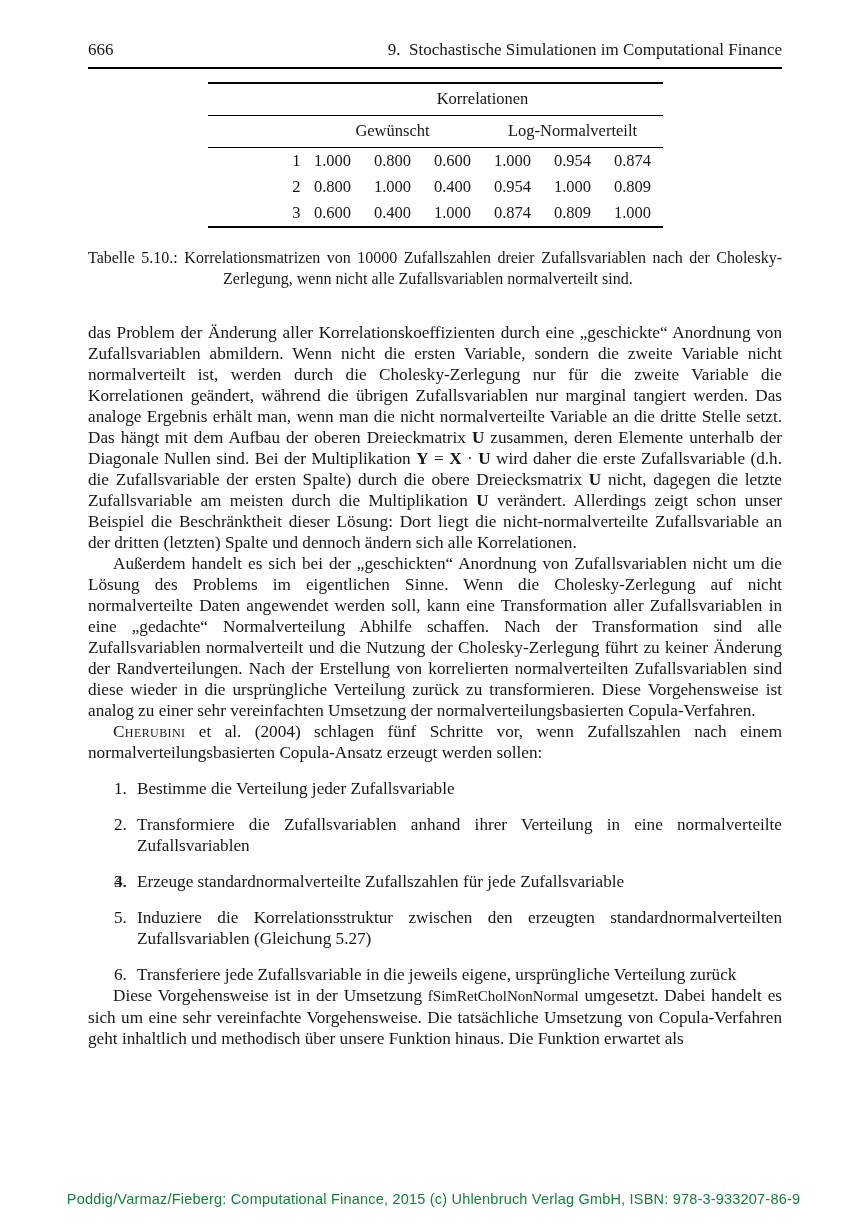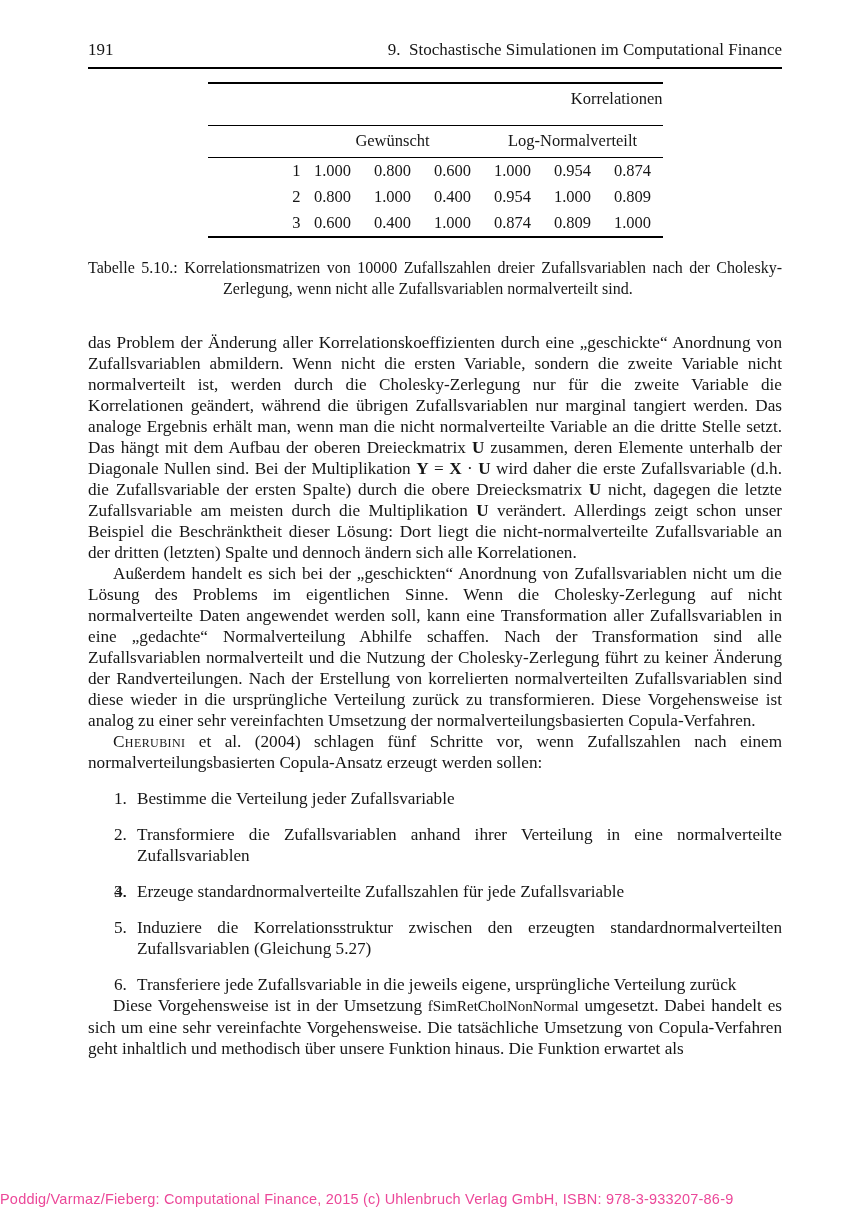--- a/index.html
+++ b/index.html
@@ -23,21 +23,21 @@
     border-bottom:2px solid #000;
   }
   
   .table-wrap{width:455px;margin:13px auto 0 auto;}
   table.corr{border-collapse:collapse;width:100%;
     border-top:2px solid #000;border-bottom:2px solid #000;
     font-size:16.5px;}
   table.corr td{padding:3px 0;text-align:center;}
   table.corr col.c-label{width:95px;}
   table.corr col.c-num{width:60px;}
-  tr.title-row td{border-bottom:1.2px solid #000;padding:5px 0 16px;text-align:right;}
+  tr.title-row td{border-bottom:1.2px solid #000;padding:5px 0 6px;}
   tr.group-row td{border-bottom:1.2px solid #000;padding:5px 0 6px;}
   td.row-label{text-align:right !important;padding-right:2px !important;}
   
   .caption{
     margin-top:19px;
     font-size:16px;line-height:21px;
     text-align:justify;
     padding-left:135px;text-indent:-135px;
   }
   
@@ -53,32 +53,33 @@
   .seg-mono{font-family:Liberation Serif, serif;font-size:15px;}
   
   ol.steps{list-style:none;margin:3px 0 0 0;padding:0;}
   ol.steps li{position:relative;padding-left:49px;margin-top:15px;}
   ol.steps .num{position:absolute;left:26px;top:0;}
   
   .closing{margin-top:12px;}
   
   .footer{
     position:absolute;left:0;right:0;top:1191px;
+    text-align:center;
     font-family:"Liberation Sans",sans-serif;
-    font-size:14.5px;color:#ec4899;letter-spacing:0.2px;
+    font-size:14.5px;color:#15803d;letter-spacing:0.2px;
   }
 </style>
 </head>
 <body>
 
 <div class="page">
   <div class="content">
 
     <div class="running-header">
-      <span>191</span>
+      <span>666</span>
       <span>9. Stochastische Simulationen im Computational Finance</span>
     </div>
 
     <div class="table-wrap">
       <table class="corr">
         <colgroup>
           <col class="c-label">
             <col class="c-num">
             <col class="c-num">
             <col class="c-num">

